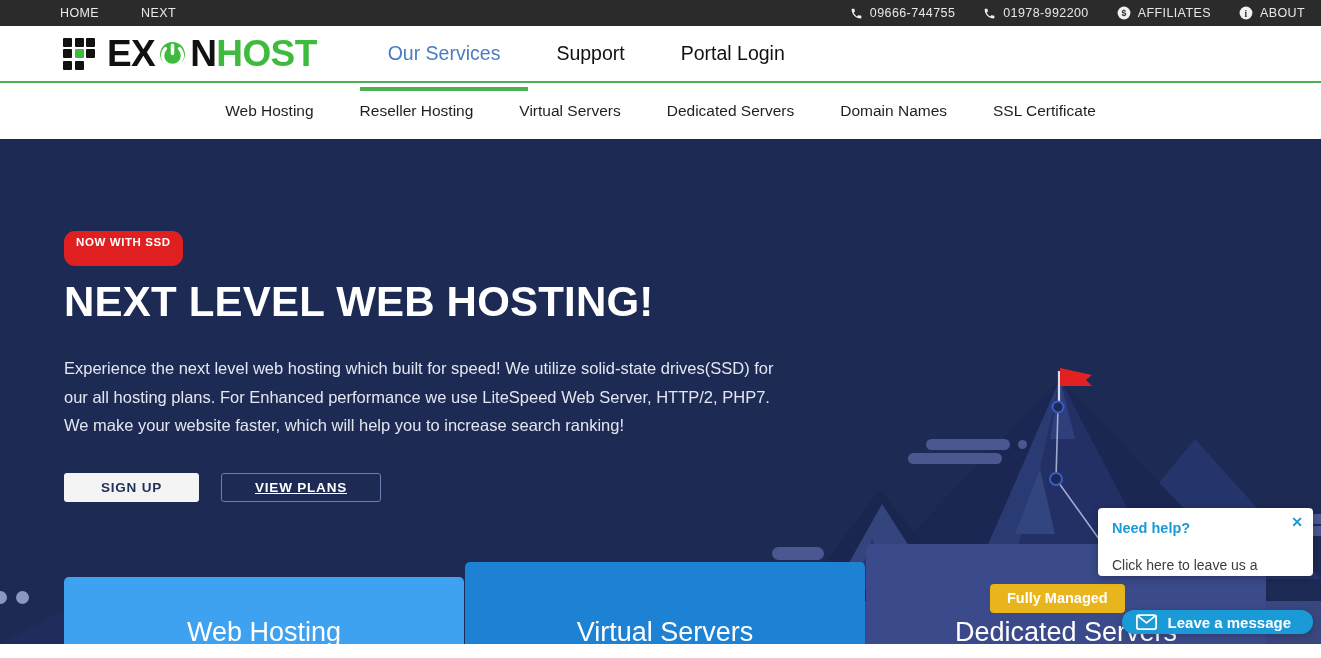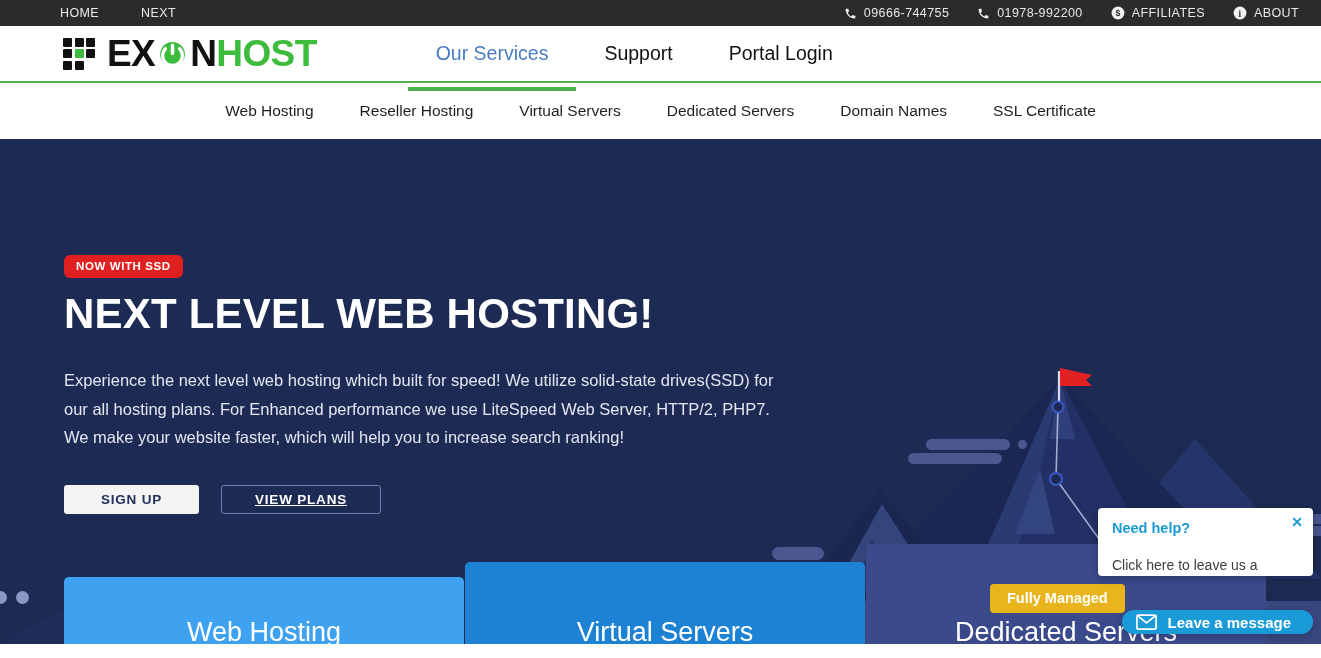--- a/index.html
+++ b/index.html
@@ -17,37 +17,36 @@
     background: #2b2b2b;
     display: flex;
     align-items: center;
     color: #e8e8e8;
     font-size: 12.5px;
     letter-spacing: .4px;
     position: relative;
   }
   .topbar-left { display: flex; align-items: center; padding-left: 60px; gap: 42px; }
   .topbar-right {
-    position: absolute; right: 22px; top: 0; height: 26px;
+    position: absolute; right: 16px; top: 0; height: 26px;
     display: flex; align-items: center; gap: 28px;
   }
   .tb-link { color: #e9e9e9; text-decoration: none; cursor: pointer; white-space: nowrap; }
   .tb-item { display: flex; align-items: center; gap: 7px; white-space: nowrap; cursor: pointer; }
   .ico { display: inline-block; line-height: 0; }
   .ico svg { display: block; }
 
   
   .header {
     height: 57px;
     background: #fff;
     display: flex;
     align-items: center;
     border-bottom: 2px solid #4caf50;
     position: relative;
-    gap: 48px;
   }
   .logo { display: flex; align-items: center; padding-left: 63px; cursor: pointer; }
   .logo-grid {
     width: 33px; height: 32px;
     display: grid;
     grid-template-columns: repeat(3, 9px);
     grid-template-rows: repeat(3, 9px);
     gap: 2.5px;
     margin-right: 11px;
   }
@@ -105,23 +104,23 @@
   .hero-art { position: absolute; inset: 0; }
   .hero-inner { position: relative; z-index: 5; padding: 0 0 0 64px; }
 
   .badge-ssd {
     display: inline-block;
     background: #e02020;
     color: #fff;
     font-size: 11.5px;
     font-weight: bold;
     letter-spacing: .6px;
-    padding: 5px 12px 6px;
-    border-radius: 6px;
-    margin-top: 116px;
+    padding: 5px 12px 18px;
+    border-radius: 11px;
+    margin-top: 92px;
   }
   .hero-h1 {
     color: #ffffff;
     font-size: 42px;
     font-weight: bold;
     letter-spacing: .2px;
     margin-top: 13px;
     line-height: 1.08;
   }
   .hero-p {

